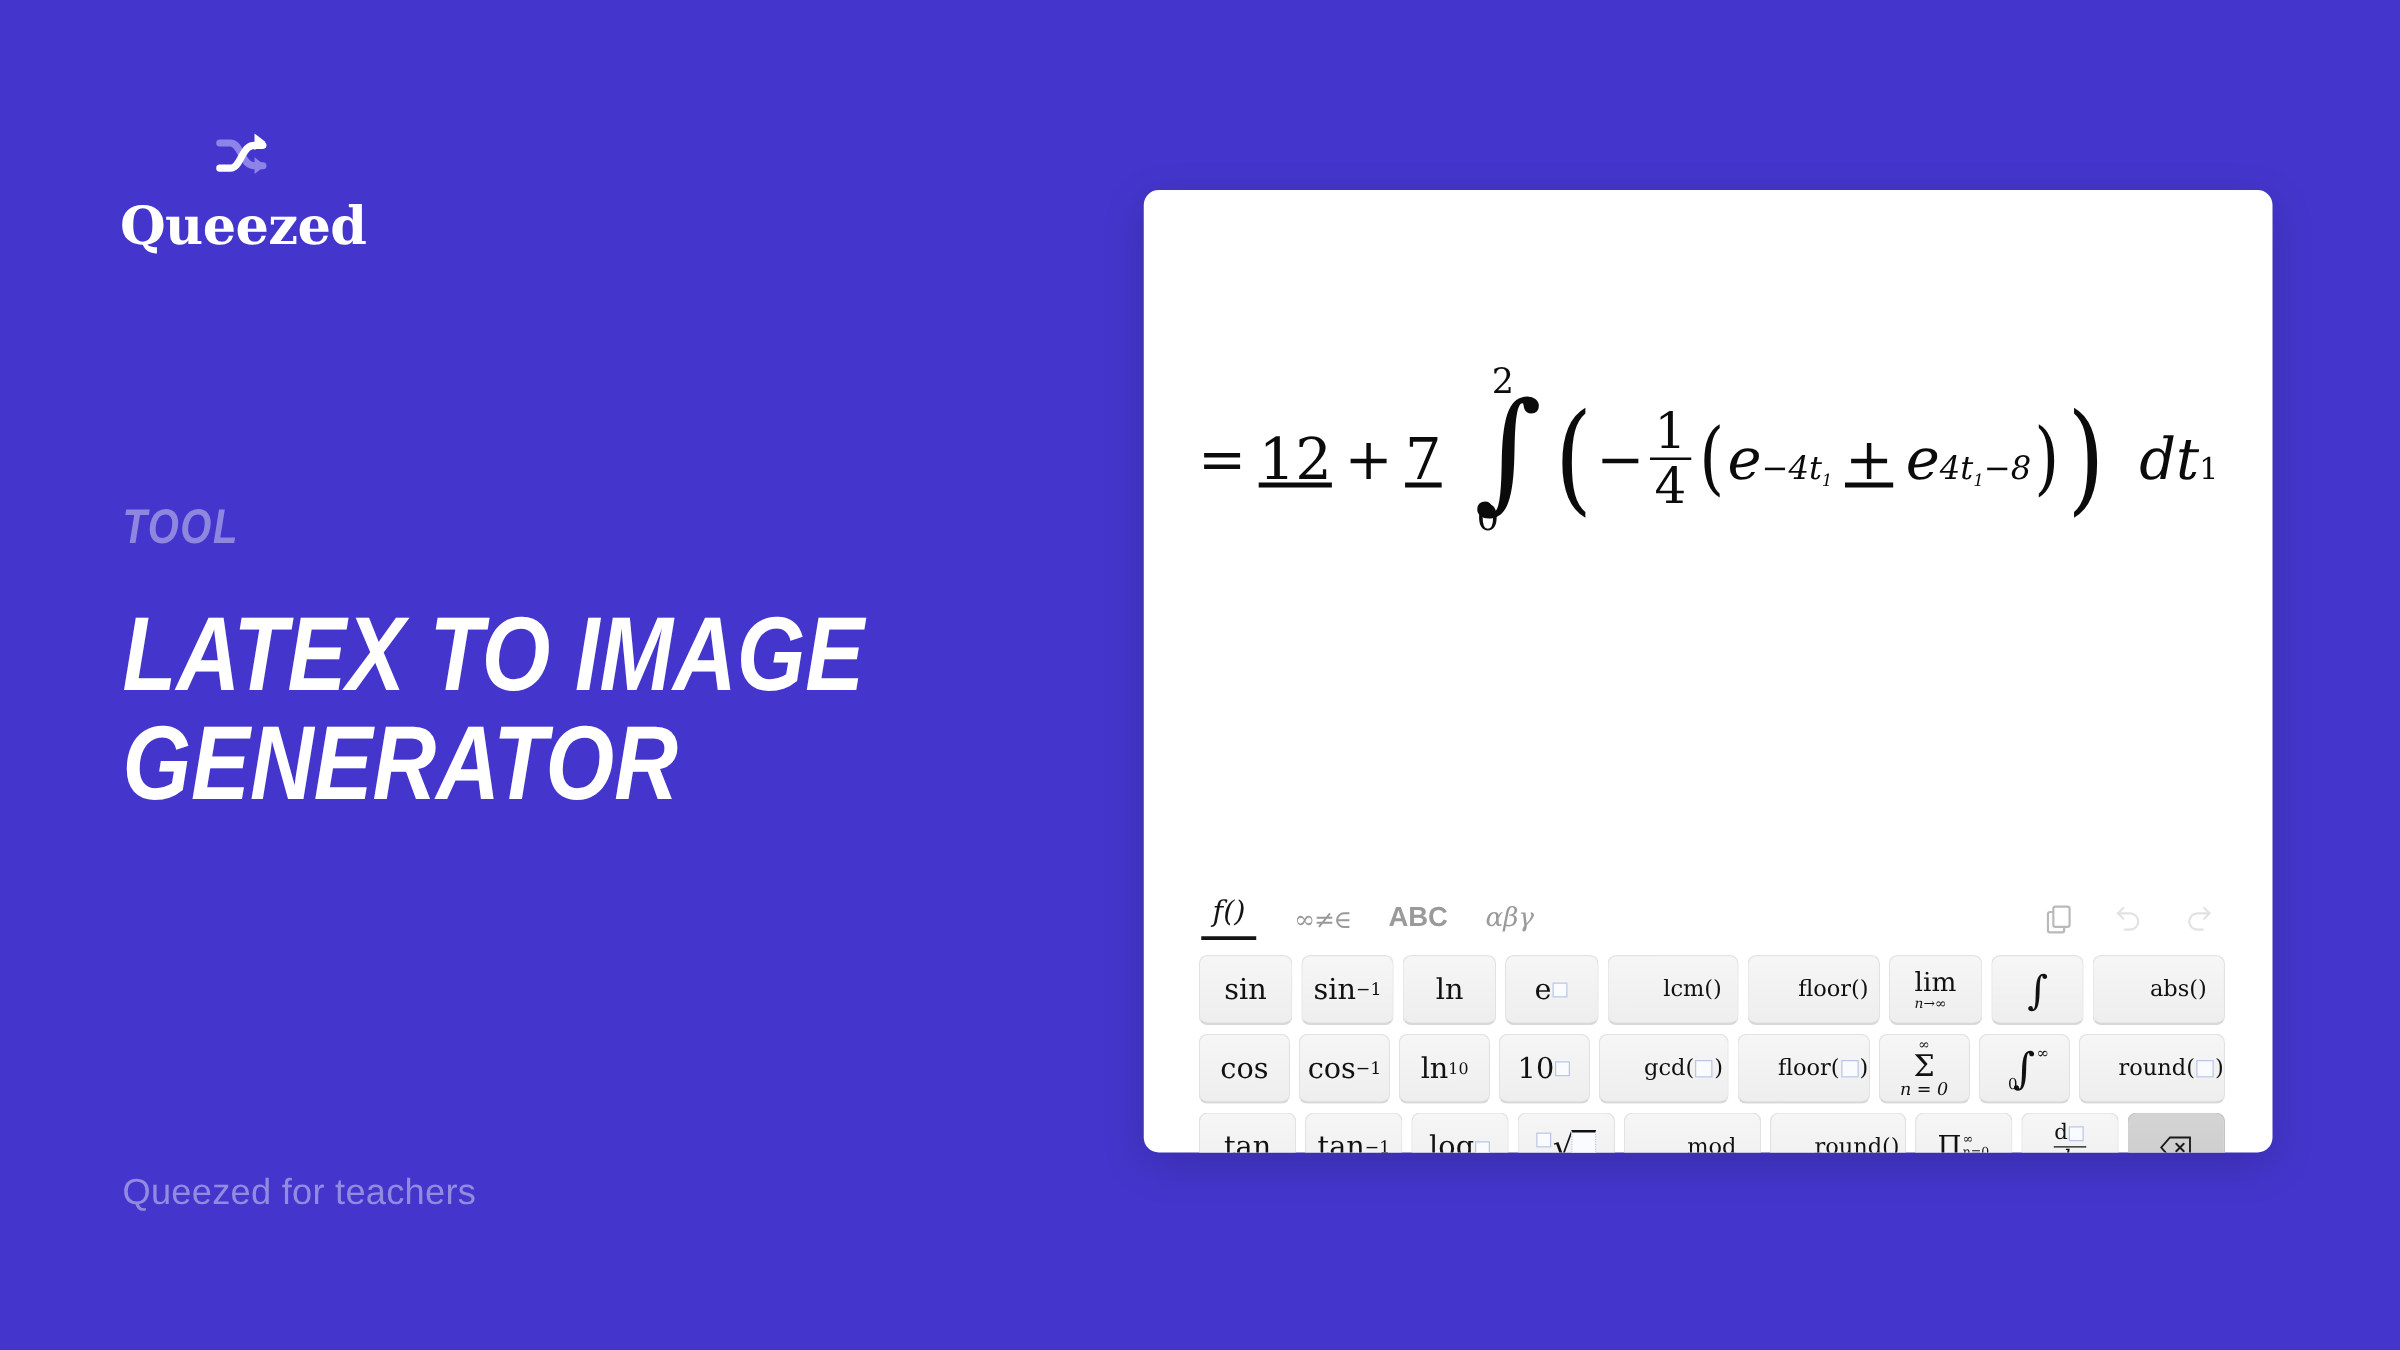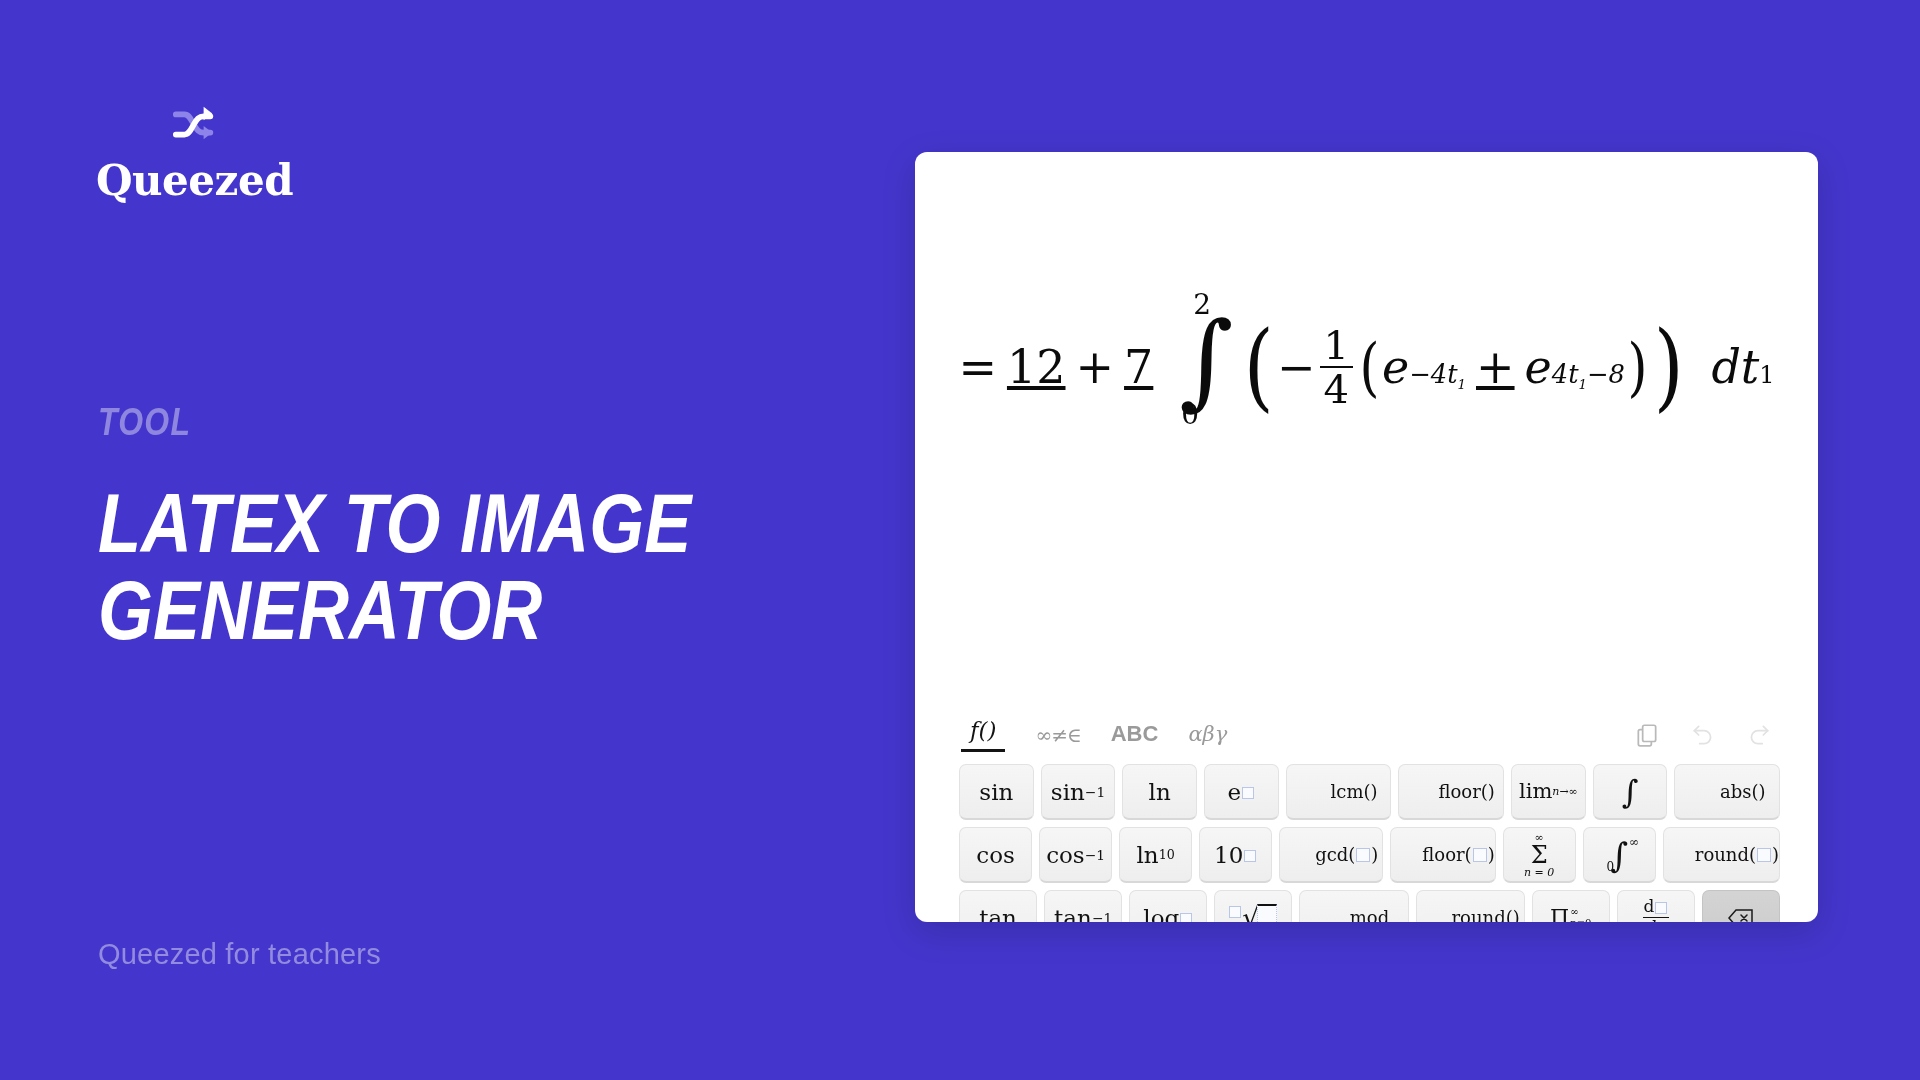--- a/index.html
+++ b/index.html
@@ -153,24 +153,24 @@
     vertical-align:middle; margin:0 1px;
   }
   .ph.dotted { border-style:dotted; width:20px; height:20px; }
   .ph.small { width:12px; height:12px; }
   .stack {
     display:flex; flex-direction:column; align-items:center;
     line-height:1;
   }
   .stack .top { font-size:11px; }
   .stack .mid { font-size:24px; }
-  .stack .bot { font-size:11px; }
+  .stack .bot { font-size:14px; }
   .key sup { font-size:0.6em; vertical-align:super; }
   .key sub { font-size:0.55em; vertical-align:sub; }
-  .limbox { display:flex; flex-direction:row; align-items:center; line-height:1.05; }
+  .limbox { display:flex; flex-direction:column; line-height:1.05; }
   .limbox .lt { font-size:21px; }
   .limbox .lb { font-size:11px; font-style:italic; }
   .intlim { position:relative; display:inline-block; padding:0 10px; }
   .intlim .ig { font-size:34px; line-height:1; }
   .intlim .iu { position:absolute; top:-3px; right:-1px; font-size:12px; }
   .intlim .id { position:absolute; bottom:-2px; left:6px; font-size:12px; }
   .dfrac {
     display:flex; flex-direction:column; align-items:center;
     font-size:17px; line-height:1.15;
   }

